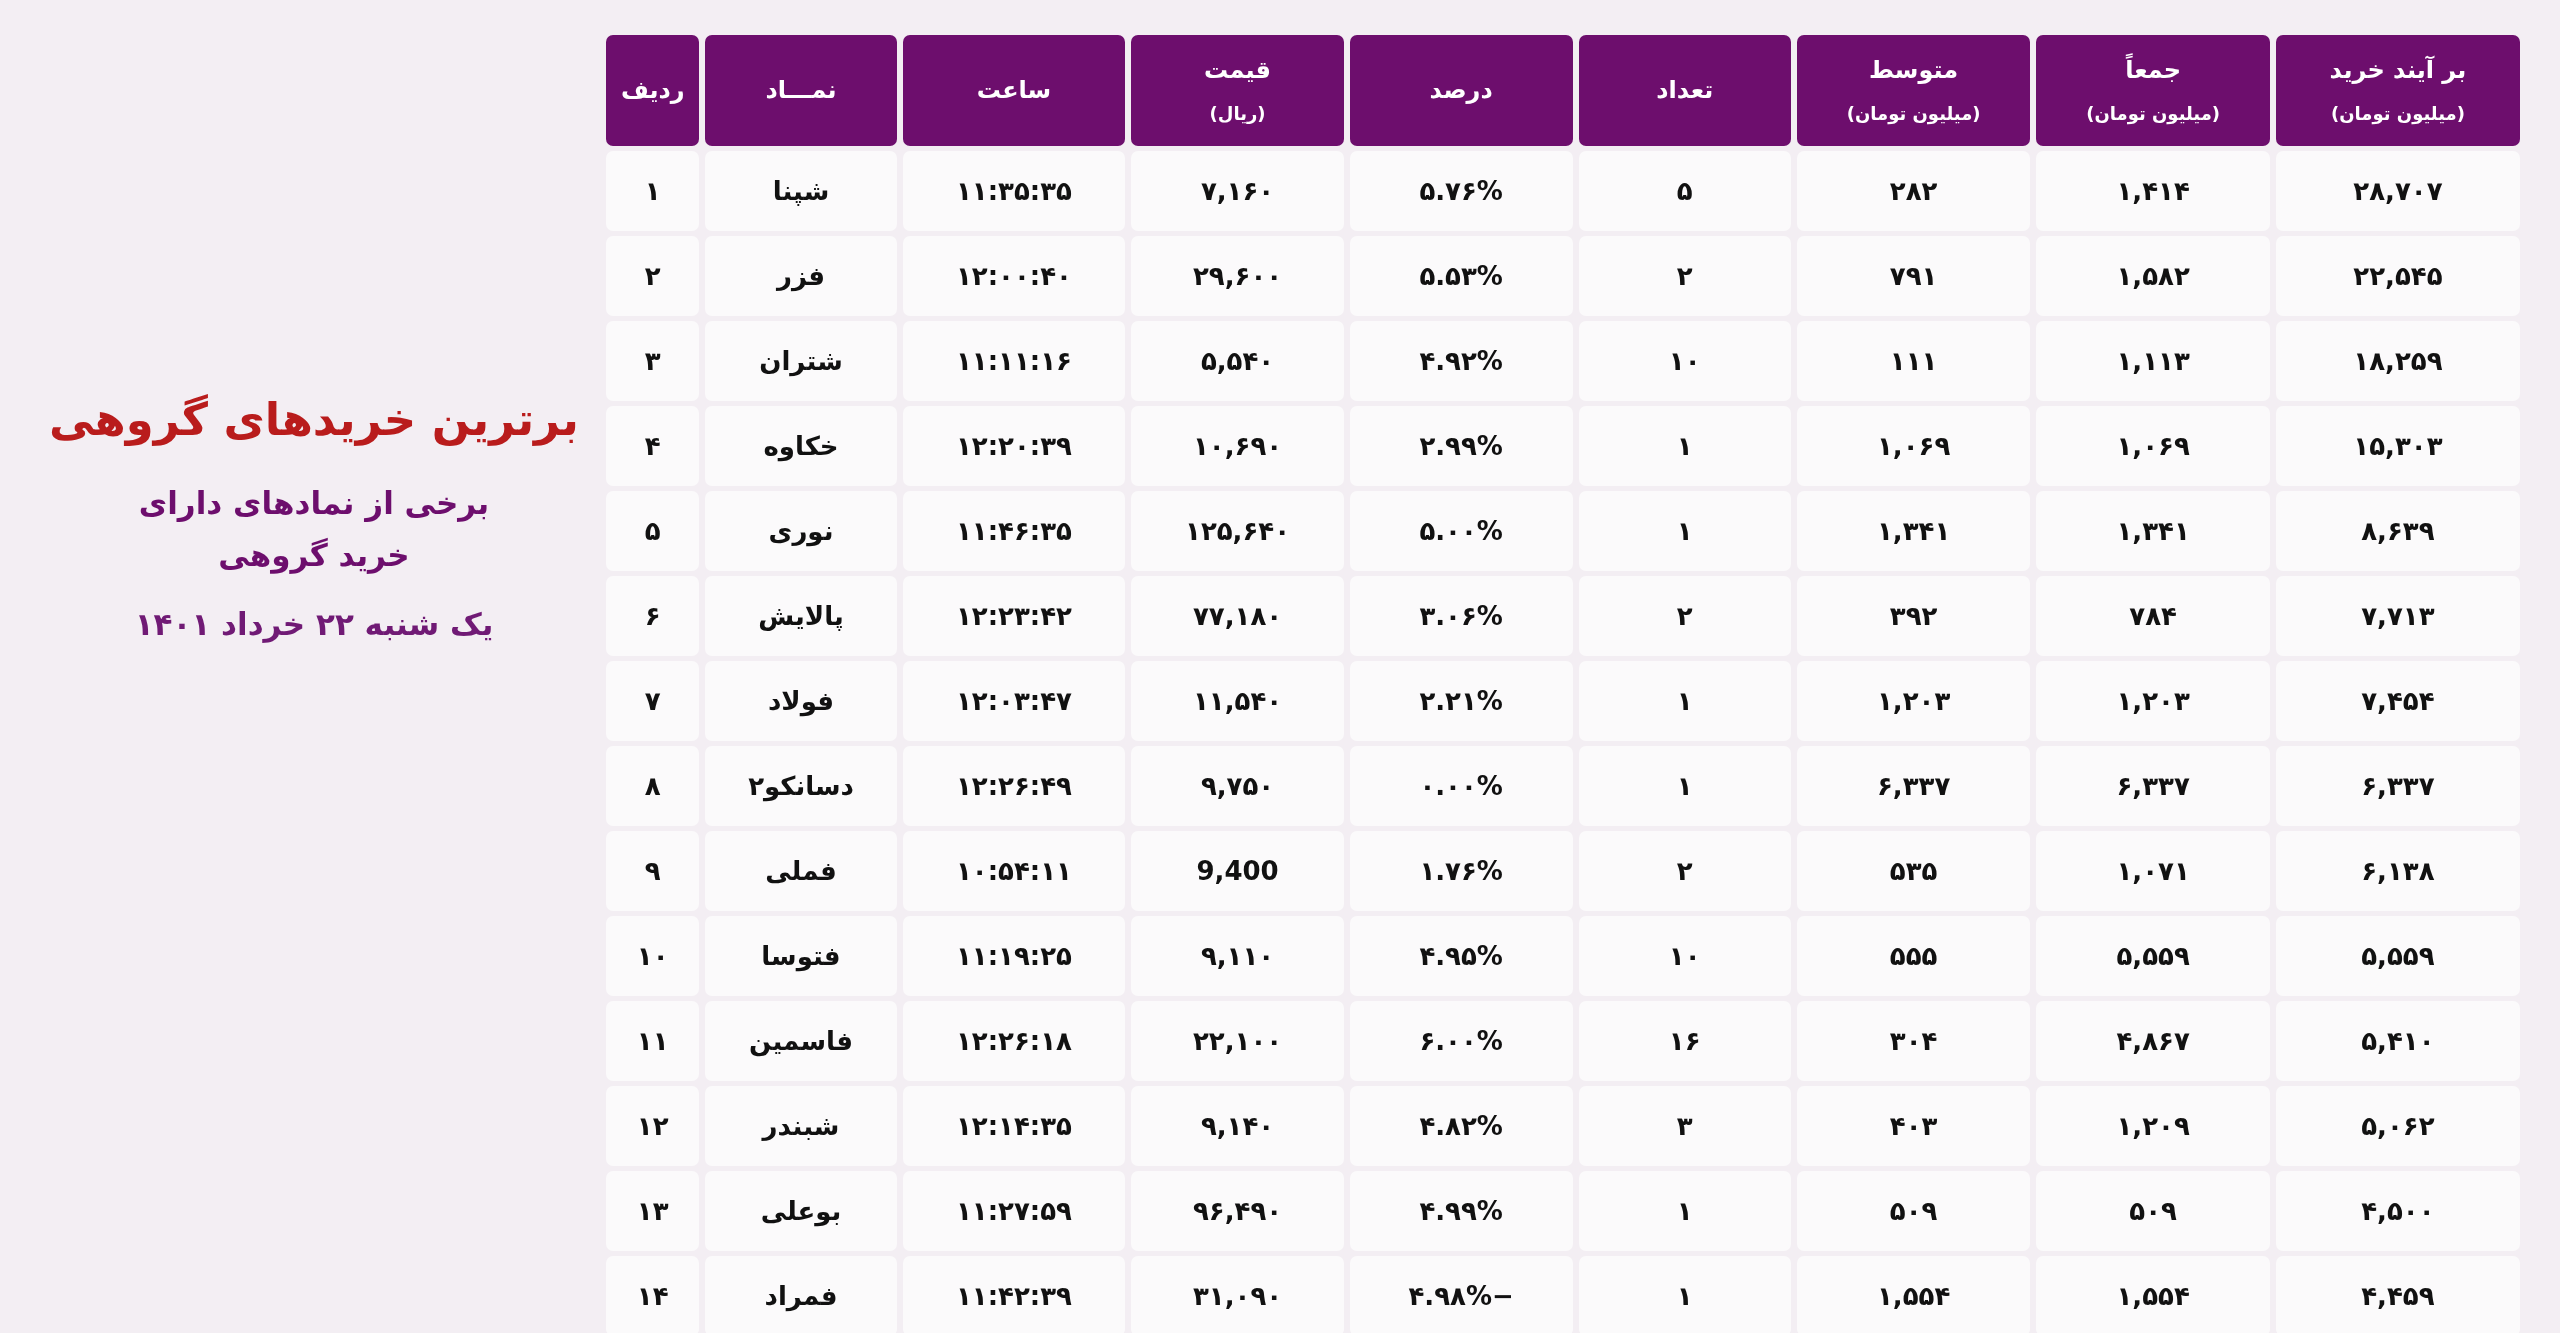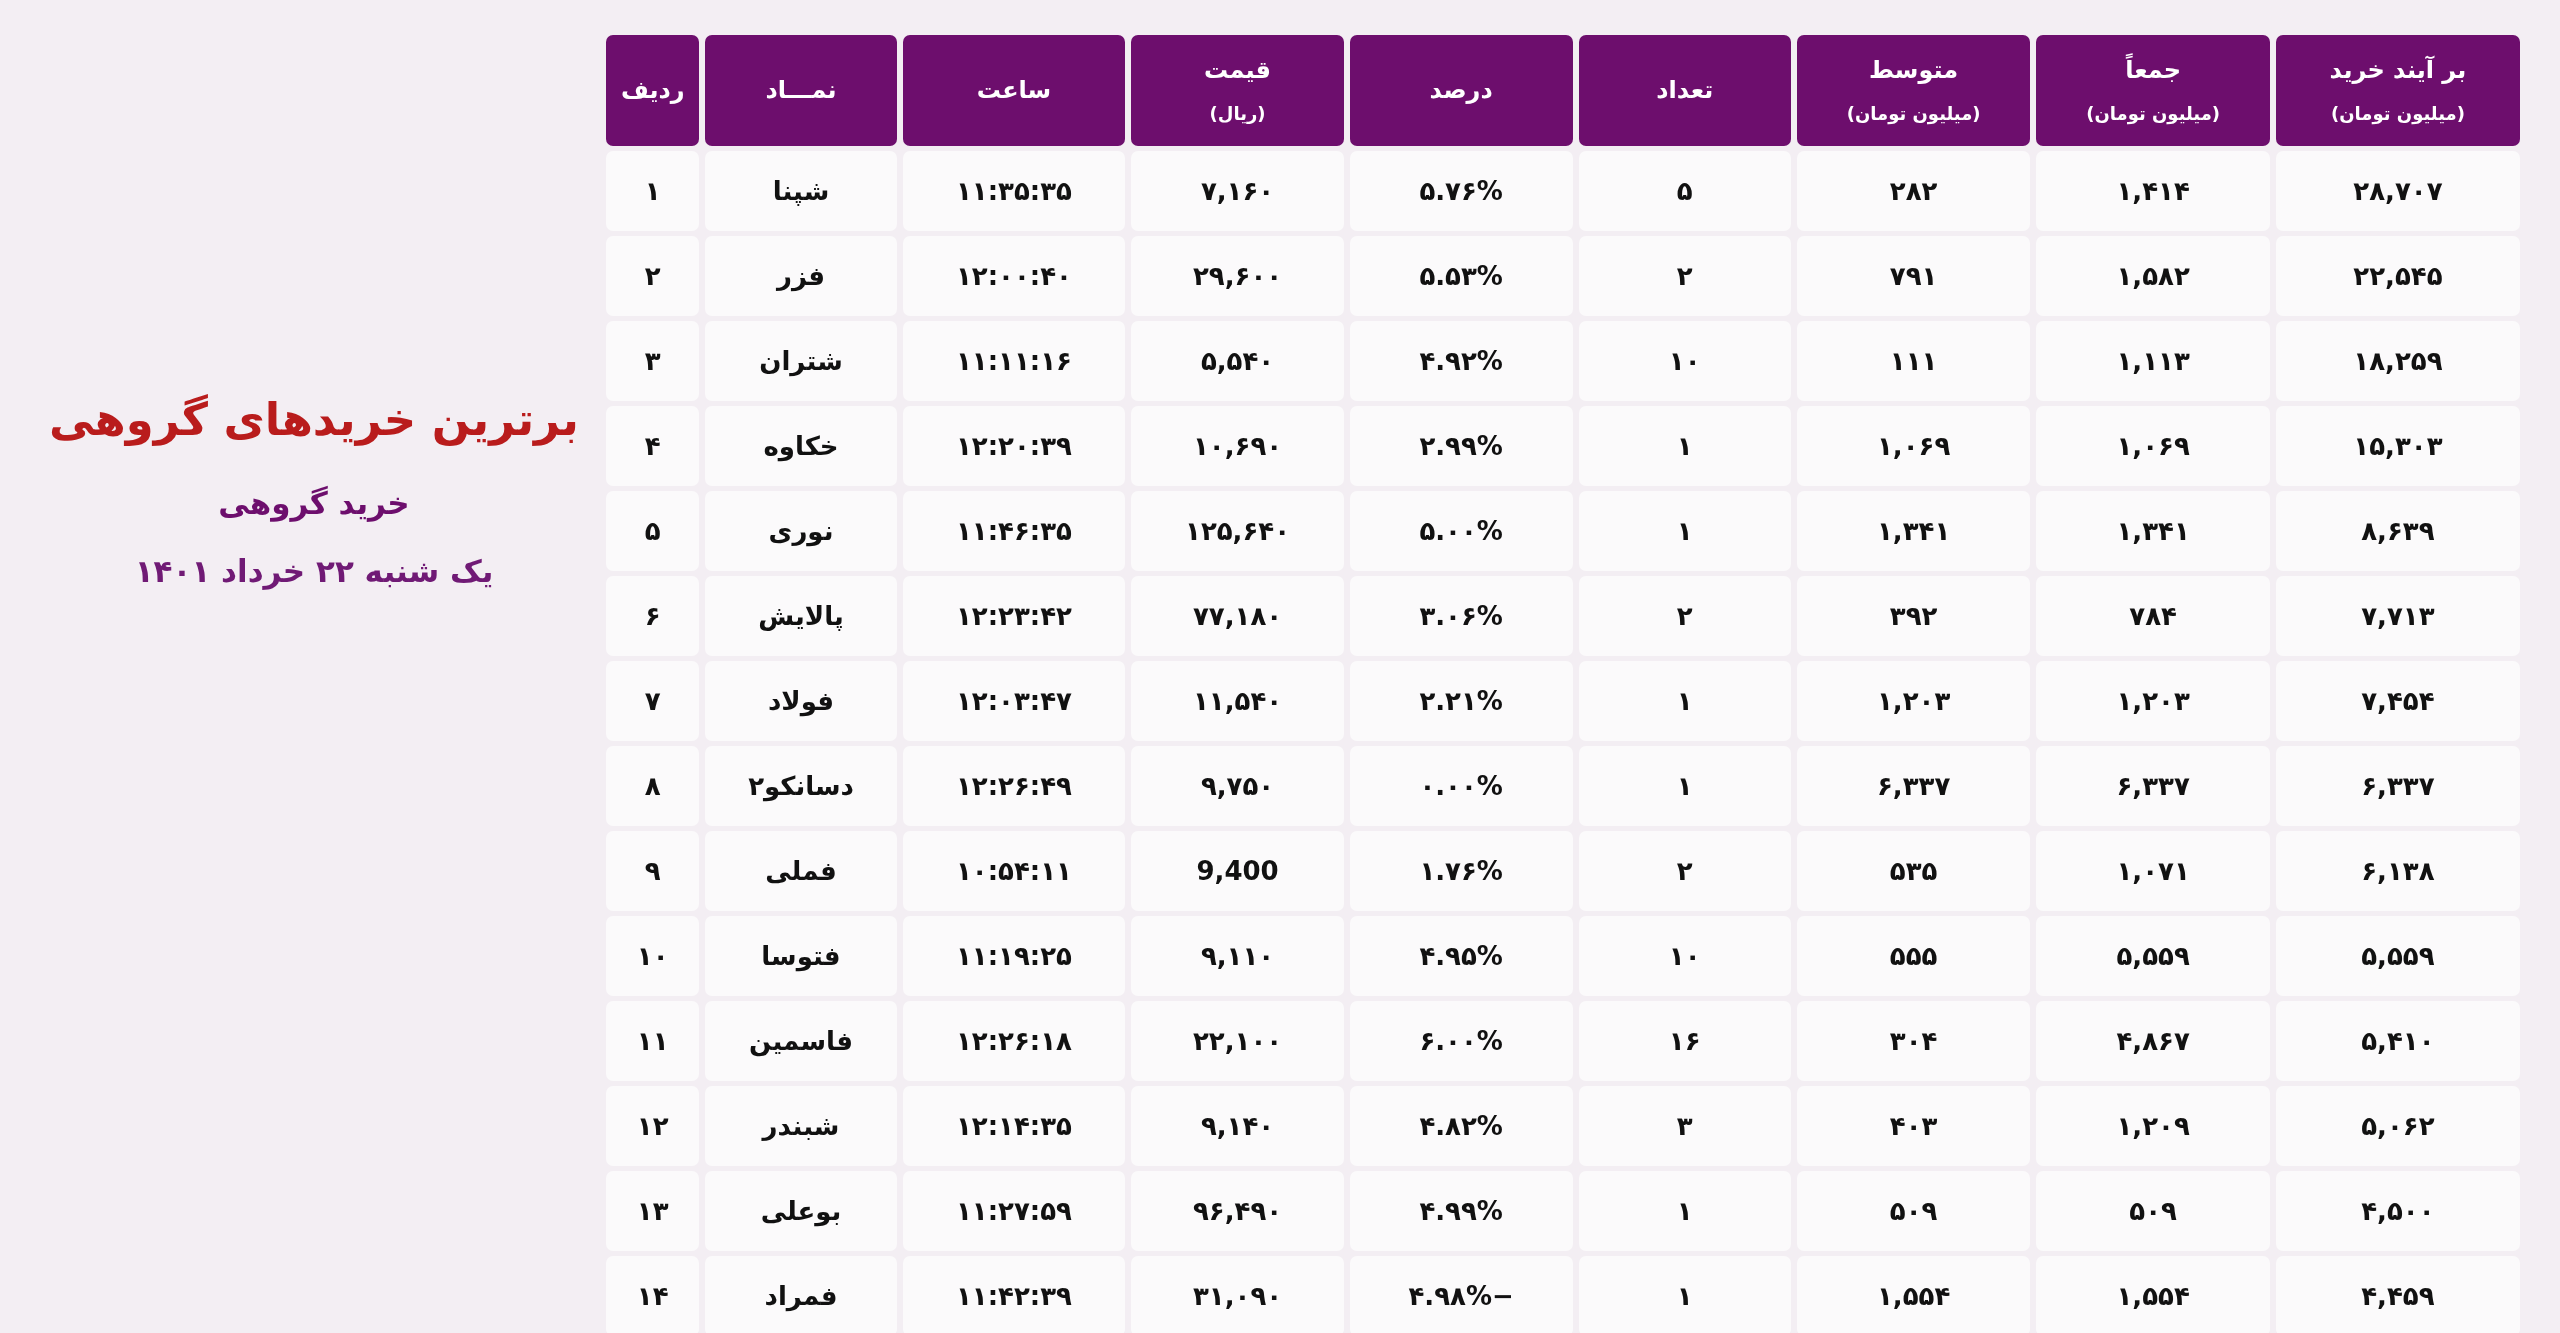--- a/index.html
+++ b/index.html
@@ -108,20 +108,21 @@
   col.c-jaman  { width: 220px; }
   col.c-baravand { width: 230px; }
 </style>
 </head>
 <body>
 
 <div class="page">
 
   <div class="title-block">
     <div class="title-main">برترین خریدهای گروهی</div>
+    <div class="title-sub">برخی از نمادهای دارای</div>
     <div class="title-sub">خرید گروهی</div>
     <div class="title-date">یک شنبه ۲۲ خرداد ۱۴۰۱</div>
   </div>
 
   <div class="table-wrap">
     <table class="market">
       <colgroup>
         <col class="c-baravand">
         <col class="c-jaman">
         <col class="c-motevaset">

